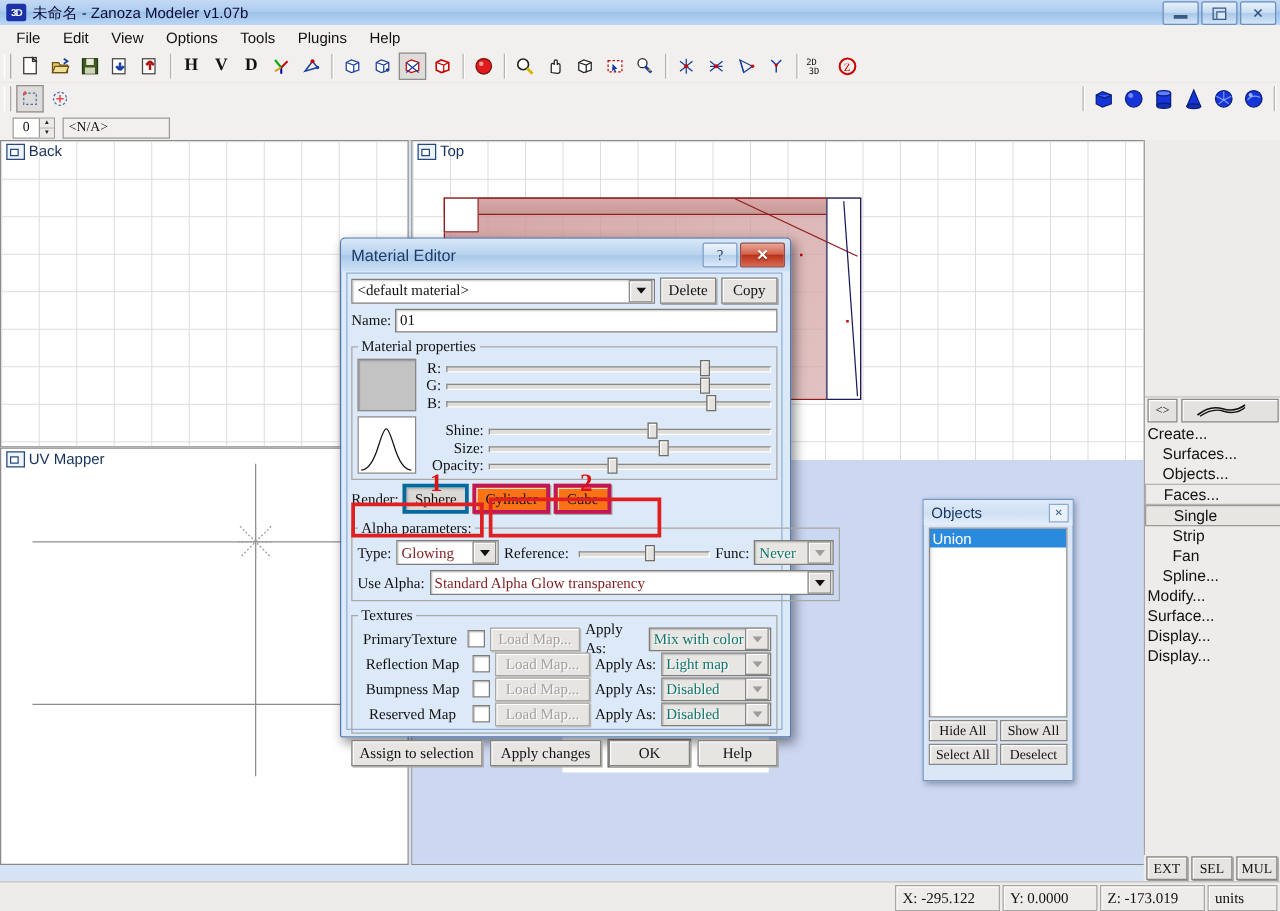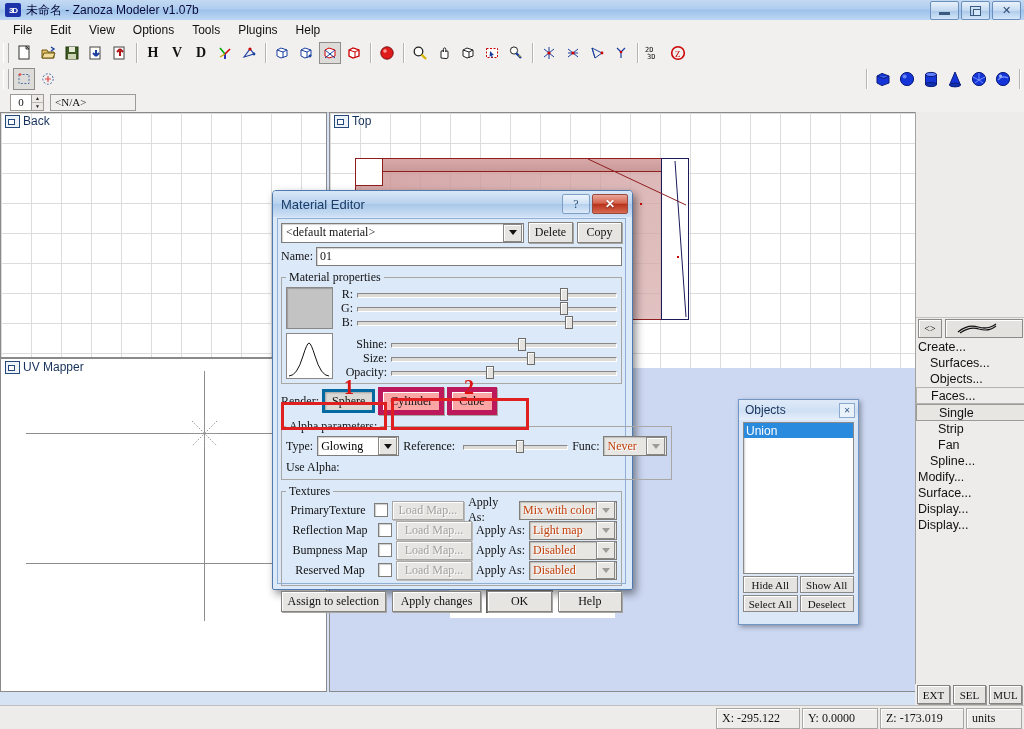--- a/index.html
+++ b/index.html
@@ -304,38 +304,38 @@
     display:flex;align-items:center;
   }
   .sl-line{position:absolute;left:0;right:0;top:4px;height:3px;border:1px solid #8a8886;border-right-color:#fff;border-bottom-color:#fff;background:#dedcd9;}
   .sl-thumb{
     position:absolute;width:6px;height:11px;background:#e5e3e0;border:1px solid #6f6d6a;
     box-shadow:inset 1px 1px 0 #fff;
   }
   .render-row{display:flex;align-items:center;gap:3px;margin-top:3px;}
   .render-lab{font-family:"Liberation Serif",serif;font-size:12px;color:#111;}
   .rbtn{
-    height:18px;border:5px solid #be185d;background:#fca5a5;
+    height:18px;border:3px solid #be185d;background:#f97316;
     display:flex;align-items:center;justify-content:center;
     font-family:"Liberation Serif",serif;font-size:12px;color:#111;padding:0 7px;
     box-shadow:inset 1px 1px 0 #fff,1px 1px 0 #a7a5a2;
   }
   .rbtn.active{
     background:#dbd9d6;border:3px solid #0369a1;box-shadow:inset 1px 1px 2px rgba(0,0,0,.25);
   }
 
   .alpha-inner{display:flex;align-items:center;gap:4px;}
   .lab{font-family:"Liberation Serif",serif;font-size:12px;color:#111;white-space:nowrap;}
   .sm-combo{
     height:18px;border:1px solid #7f7d7a;background:#fff;display:flex;align-items:center;
     box-shadow:inset 1px 1px 1px rgba(0,0,0,.18);
   }
   .sm-combo.dis{background:#e8e6e3;}
-  .sm-combo .txt{flex:1;padding-left:3px;font-family:"Liberation Serif",serif;font-size:12px;color:#000000;white-space:nowrap;overflow:hidden;}
-  .sm-combo.dis .txt{color:#c2410c;text-shadow:1px 1px 0 #fff;}
+  .sm-combo .txt{flex:1;padding-left:3px;font-family:"Liberation Serif",serif;font-size:12px;color:#7f1d1d;white-space:nowrap;overflow:hidden;}
+  .sm-combo.dis .txt{color:#0f766e;text-shadow:1px 1px 0 #fff;}
   .usealpha-row{display:flex;align-items:center;gap:4px;margin-top:4px;}
 
   .tex-row{display:flex;align-items:center;gap:4px;height:18px;margin-bottom:2px;}
   .tex-lab{width:88px;text-align:center;font-family:"Liberation Serif",serif;font-size:12px;color:#111;}
   .cbx{width:12px;height:12px;border:1px solid #7f7d7a;background:#fff;box-shadow:inset 1px 1px 1px rgba(0,0,0,.2);}
   .loadbtn{
     width:74px;height:17px;border:1px solid #a9a7a4;background:#e7e5e2;
     display:flex;align-items:center;justify-content:center;
     font-family:"Liberation Serif",serif;font-size:12px;color:#a3a19e;text-shadow:1px 1px 0 #fff;
     box-shadow:inset 1px 1px 0 #fff,1px 1px 0 #bcbab7;
@@ -836,20 +836,28 @@
             <span class="txt">Never</span>
             <span class="combo-arrow disabled">
                 <svg width="8" height="5">
                   <path d="M0 0 L4 5 L8 0 Z" fill="#9e9c99"></path>
                 </svg>
               </span>
           </div>
         </div>
         <div class="usealpha-row">
           <span class="lab">Use Alpha:</span>
+          <div class="sm-combo" style="flex:1">
+            <span class="txt">Standard Alpha Glow transparency</span>
+            <span class="combo-arrow">
+                <svg width="8" height="5">
+                  <path d="M0 0 L4 5 L8 0 Z" fill="#111"></path>
+                </svg>
+              </span>
+          </div>
         </div>
       </fieldset>
 
       <fieldset class="grp">
         <legend>Textures</legend>
 
         <div class="tex-row">
           <span class="tex-lab">PrimaryTexture</span>
           <div class="cbx"></div>
           <div class="loadbtn">Load Map...</div>

